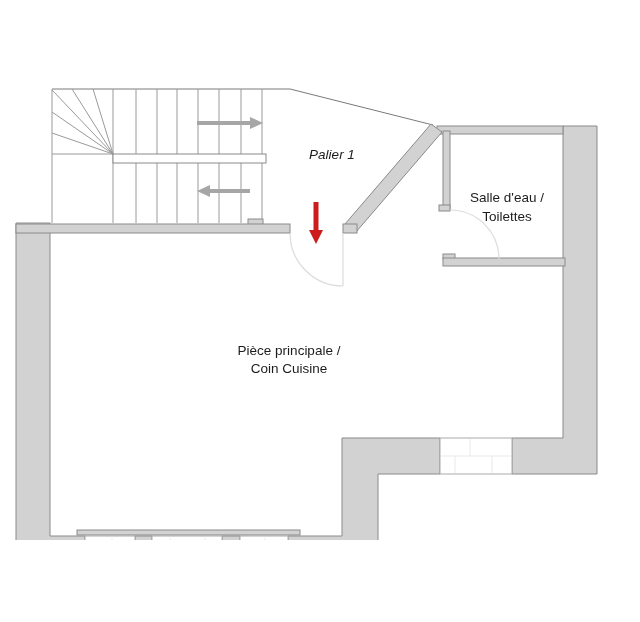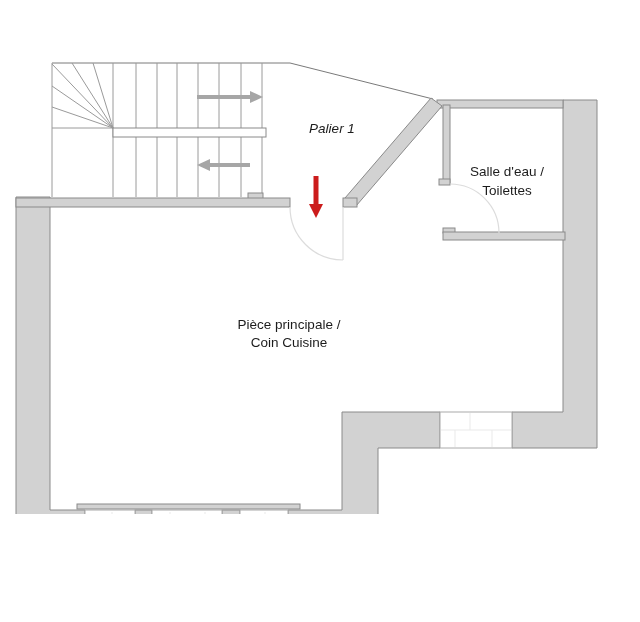--- a/index.html
+++ b/index.html
@@ -1,17 +1,17 @@
 <!DOCTYPE html>
 <html><head>
 <meta charset="utf-8">
 <style>
   html,body{margin:0;padding:0;background:#ffffff;}
   .plan-wrap{position:relative;width:640px;height:514px;background:#ffffff;overflow:hidden;
-             font-family:"Liberation Sans", sans-serif;}
+             font-family:"Liberation Sans", sans-serif;margin-top:26px;}
   svg{display:block;}
   .wall{fill:#d2d2d2;stroke:#8a8a8a;stroke-width:1;}
   .stairline{stroke:#9a9a9a;stroke-width:1;fill:none;}
   .boundary{stroke:#7a7a7a;stroke-width:1;fill:none;}
   .bar{fill:#ffffff;stroke:#8a8a8a;stroke-width:1;}
   .dirarrow{stroke:#a6a6a6;stroke-width:4;fill:none;}
   .dirhead{fill:#a6a6a6;stroke:none;}
   .window{fill:#ffffff;stroke:#aaaaaa;stroke-width:1;}
   .joint{stroke:#e9e9e9;stroke-width:1;fill:none;}
   .doorarc{stroke:#dcdcdc;stroke-width:1.2;fill:none;}

